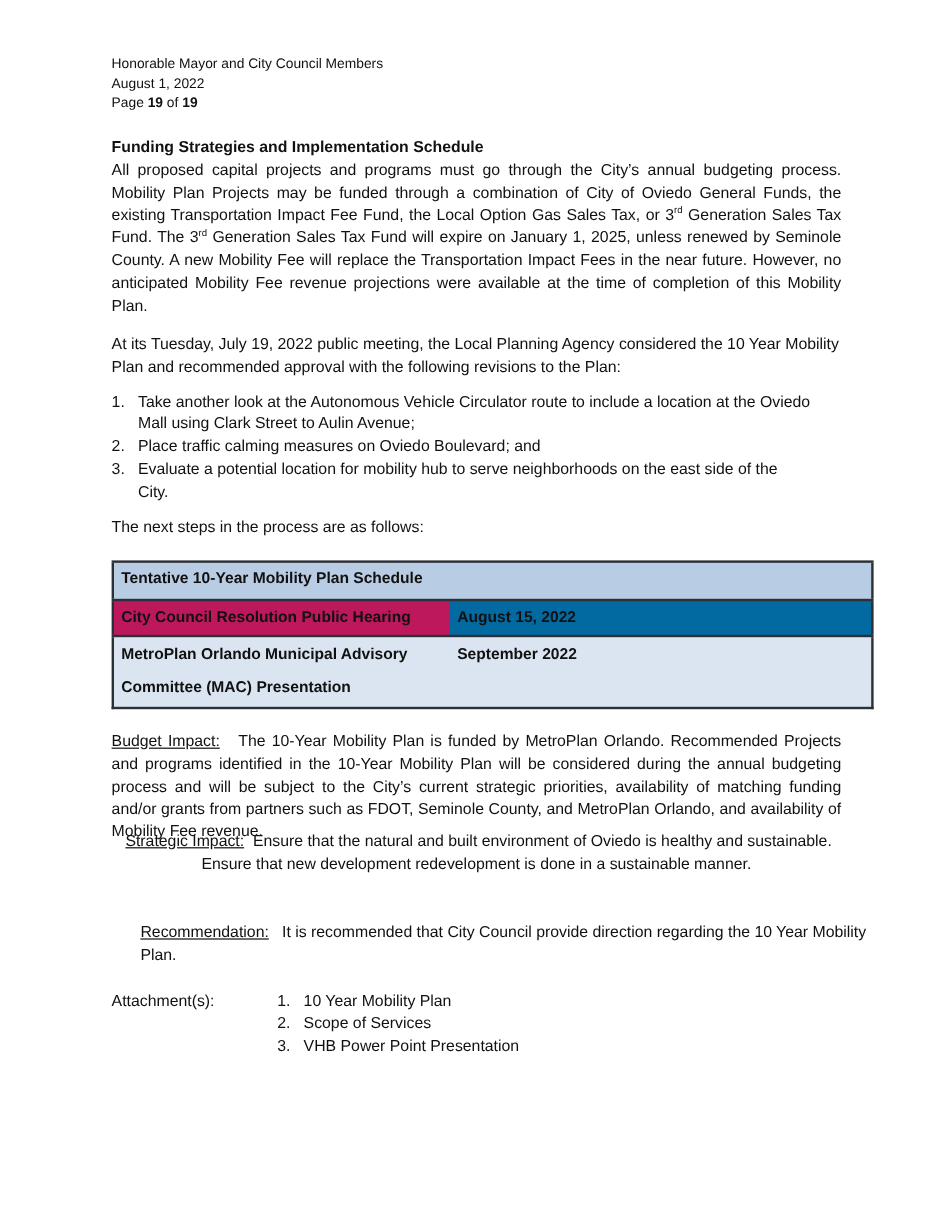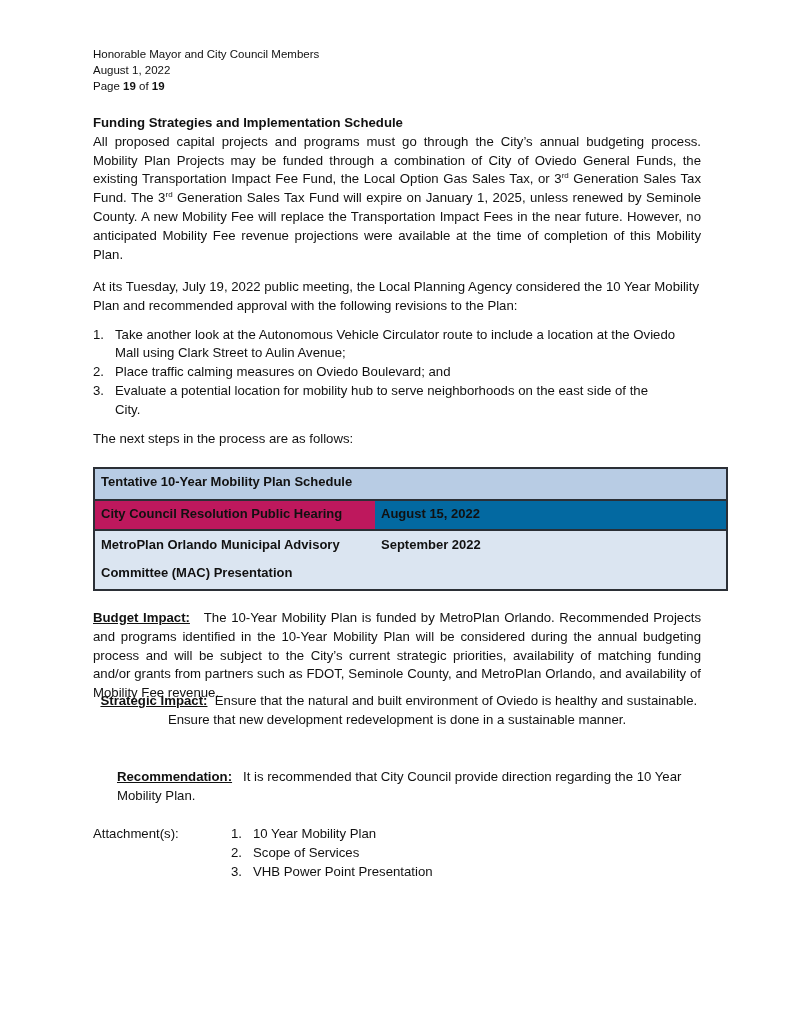--- a/index.html
+++ b/index.html
@@ -11,21 +11,21 @@
   .page { position: absolute; left: 0; top: 0; width: 791px; height: 1024px; border-radius: 29px; }
   .hdr { position: absolute; left: 93px; top: 46px; font-size: 11.5px; line-height: 16px; }
   .hdr b { font-weight: bold; }
   .body { position: absolute; left: 93px; width: 608px; font-size: 13.2px; line-height: 18.8px; }
   .title { font-weight: bold; }
   .just { text-align: justify; }
   sup { font-size: 8px; line-height: 0; vertical-align: super; }
   ol { margin: 0; padding: 0; list-style: none; }
   ol li { position: relative; padding-left: 22px; }
   ol li .num { position: absolute; left: 0; top: 0; }
-  .ul { font-weight: bold; text-decoration: underline; }
+  .ul { font-weight: normal; text-decoration: underline; }
   table.sched {
     position: absolute; left: 93px; top: 467px; width: 635px;
     border-collapse: collapse; font-size: 13px; font-weight: bold;
   }
   table.sched td { border-top: 2px solid #2b2f36; padding: 0 6px; vertical-align: top; }
   table.sched { border: 2px solid #2b2f36; }
   .row-head td { background: #b8cce4; height: 30px; line-height: 26px; }
   .row-a td { background: #dbe5f1; height: 28px; line-height: 26px; }
   .row-b td { background: #dbe5f1; height: 58px; line-height: 28px; }
   .c1 { width: 268px; }

